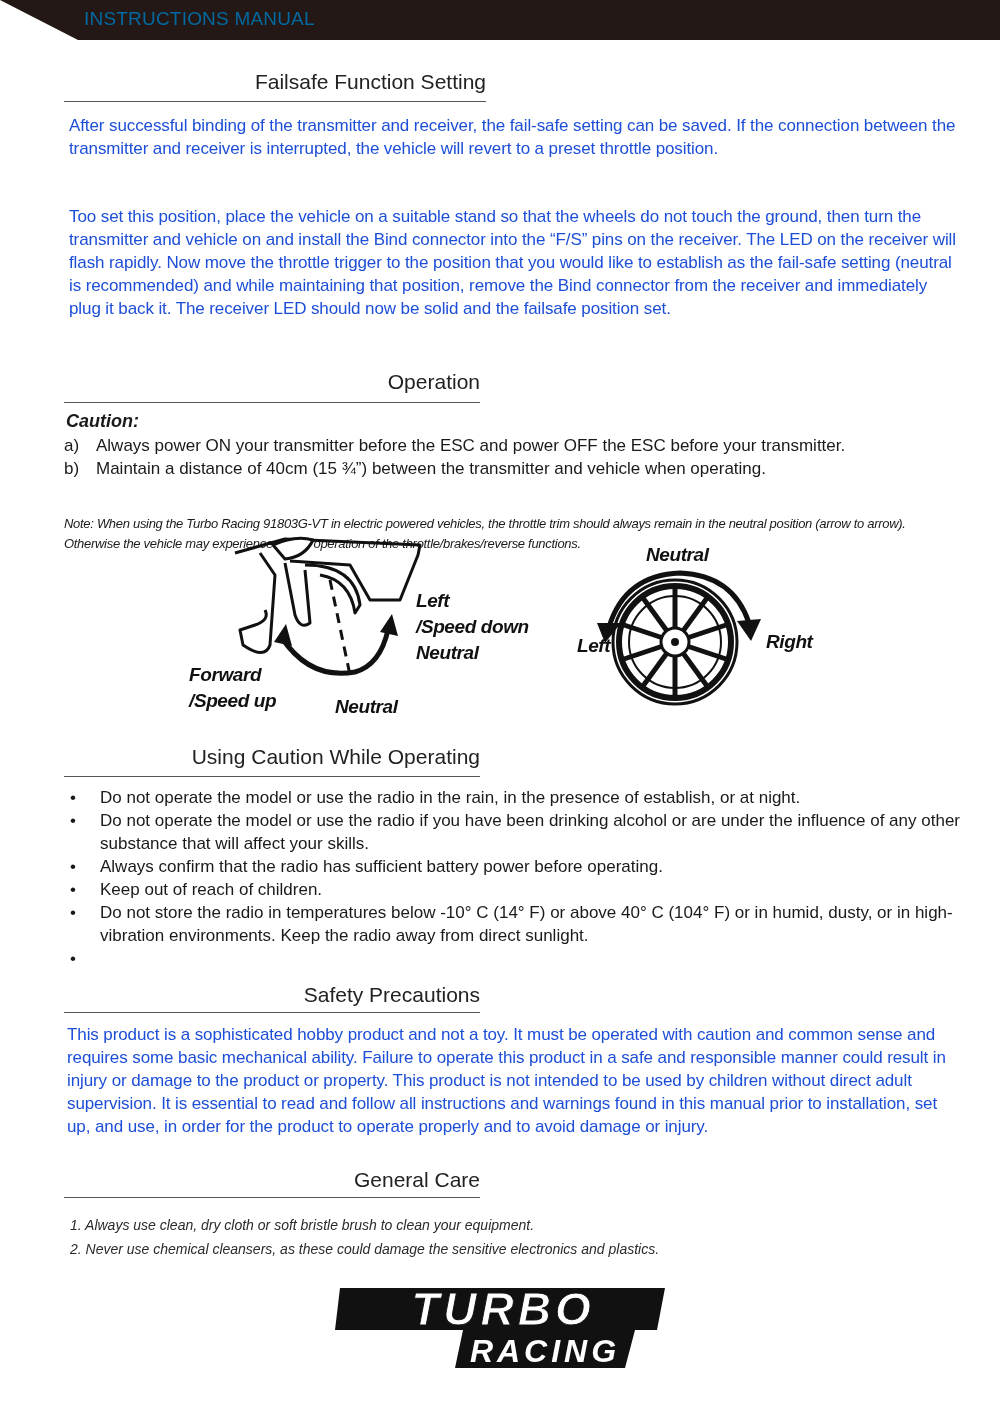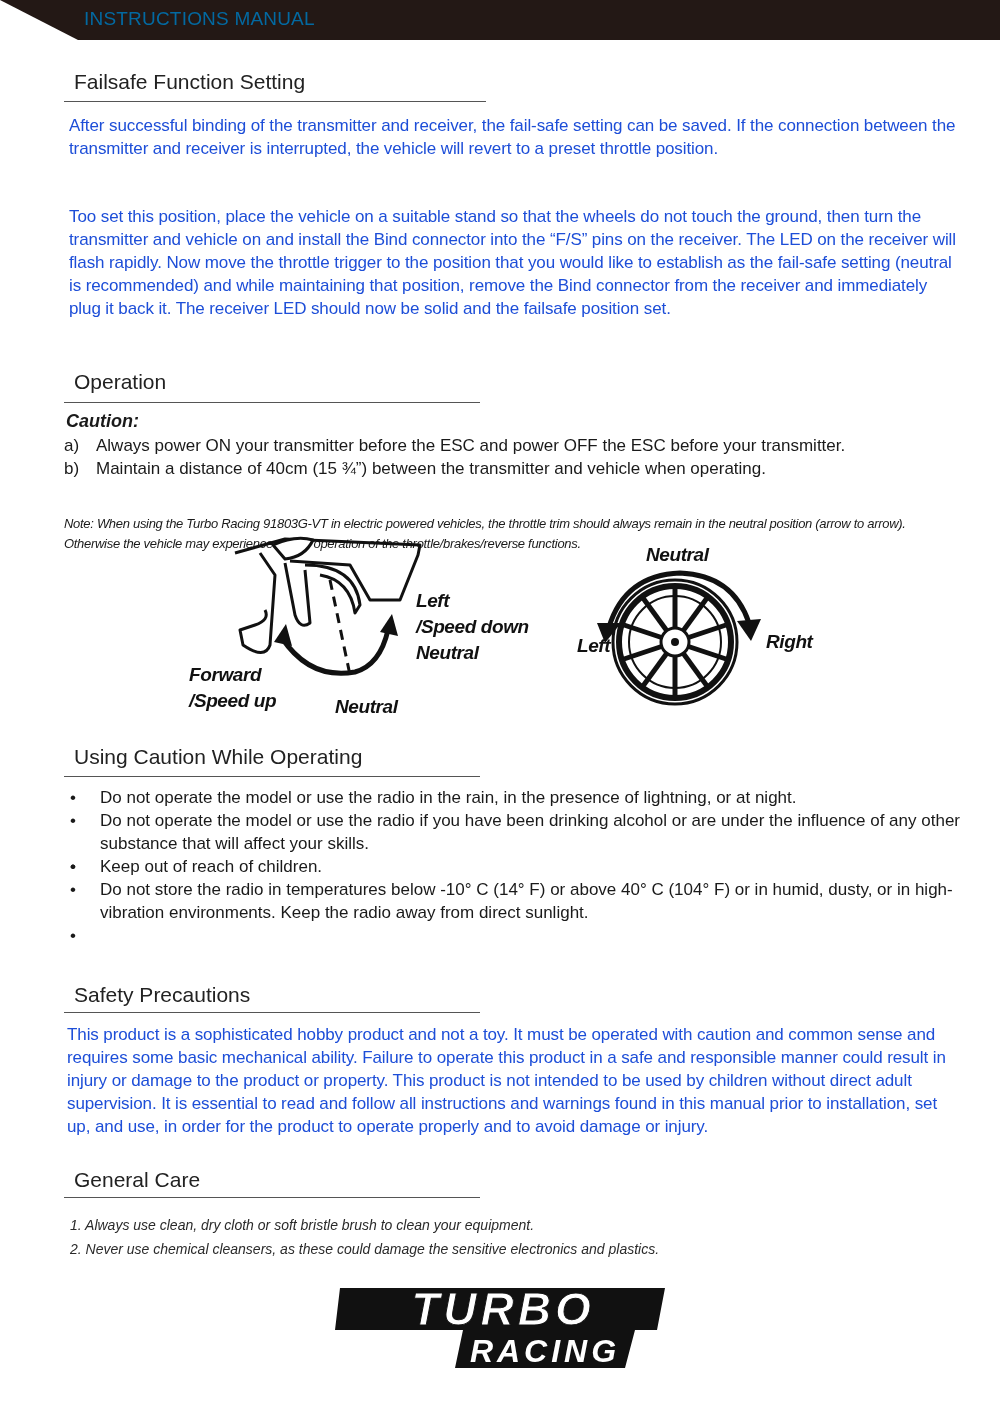--- a/index.html
+++ b/index.html
@@ -1,20 +1,20 @@
 <!DOCTYPE html>
 <html><head>
   <meta charset="utf-8">
   <style>
     html, body { margin: 0; padding: 0; background: #ffffff; }
     body { width: 1000px; height: 1420px; position: relative; overflow: hidden; font-family: "Liberation Sans", sans-serif; color: #1a1a1a; }
     .header-bar { position: absolute; left: 0; top: 0; width: 1000px; height: 40px; }
     .header-bar svg { position: absolute; left: 0; top: 0; }
     .header-title { position: absolute; left: 84px; top: 8px; color: #0369a1; font-size: 19px; font-family: "Liberation Sans", sans-serif; letter-spacing: 0.2px; }
-    .section-head { position: absolute; left: 64px; font-size: 21px; font-weight: normal; color: #222; margin: 0; padding-left: 10px; border-bottom: 1.5px solid #555; box-sizing: border-box; }
+    .section-head { position: absolute; left: 64px; font-size: 21px; font-weight: normal; color: #222; margin: 0; padding-left: 10px; border-bottom: 1.5px solid #555; box-sizing: border-box; text-align: right; }
     .para { position: absolute; left: 69px; width: 890px; font-size: 17px; line-height: 23px; margin: 0; color: #1d4ed8; letter-spacing: -0.1px; }
     .caution-title { position: absolute; left: 66px; top: 411px; font-size: 18px; font-weight: bold; font-style: italic; margin: 0; }
     .ol-list { position: absolute; left: 64px; width: 900px; margin: 0; padding: 0; list-style: none; font-size: 17px; line-height: 23px; }
     .ol-list li { position: relative; padding-left: 32px; }
     .ol-list .marker { position: absolute; left: 0; top: 0; }
     .note { position: absolute; left: 64px; top: 514px; width: 900px; font-size: 13px; line-height: 20px; font-style: italic; font-weight: normal; margin: 0; letter-spacing: -0.3px; }
     .bullets { position: absolute; left: 64px; top: 786px; width: 900px; margin: 0; padding: 0; list-style: none; font-size: 17px; line-height: 23px; }
     .bullets li { position: relative; padding-left: 36px; }
     .bullets .dot { position: absolute; left: 6px; top: 0; }
     .care-list { position: absolute; left: 70px; top: 1213px; margin: 0; padding: 0; list-style: none; font-size: 14px; line-height: 24px; color: #2a2a2a; font-style: italic; }
@@ -92,23 +92,23 @@
     <line x1="70" y1="65" x2="38" y2="21"></line>
   </g>
   <circle cx="70" cy="65" r="14" fill="#fff" stroke="#111" stroke-width="3"></circle>
   <circle cx="70" cy="65" r="4" fill="#111"></circle>
 </svg>
 <div class="diagram-label" style="left:577px; top:633px;">Left</div>
 <div class="diagram-label" style="left:750px; top:629px;margin-left:16px;">Right</div>
 
 <h2 class="section-head" style="top:745px; width:416px; height:32px;">Using Caution While Operating</h2>
 <ul class="bullets">
-  <li><span class="dot">•</span><span>Do not operate the model or use the radio in the rain, in the presence of lightning, or at night.</span></li>
+  <li><span class="dot">•</span><span>Do not operate the model or use the radio in the rain, in the presence of establish, or at night.</span></li>
   <li><span class="dot">•</span><span>Do not operate the model or use the radio if you have been drinking alcohol or are under the influence of any other substance that will affect your skills.</span></li>
-  <li><span class="dot">•</span></li>
+  <li><span class="dot">•</span><span>Always confirm that the radio has sufficient battery power before operating.</span></li>
   <li><span class="dot">•</span><span>Keep out of reach of children.</span></li>
   <li><span class="dot">•</span><span>Do not store the radio in temperatures below -10° C (14° F) or above 40° C (104°  F) or in humid, dusty, or in high-vibration environments. Keep the radio away from direct sunlight.</span></li>
   <li><span class="dot">•</span></li>
 </ul>
 
 <h2 class="section-head" style="top:983px; width:416px; height:30px;">Safety Precautions</h2>
 <p class="para" style="top:1023px; left:67px; width:880px;">This product is a sophisticated hobby product and not a toy. It must be operated with caution and common sense and requires some basic mechanical ability. Failure to operate this product in a safe and responsible manner could result in injury or damage to the product or property. This product is not intended to be used by children without direct adult supervision. It is essential to read and follow all instructions and warnings found in this manual prior to installation, set up, and use, in order for the product to operate properly and to avoid damage or injury.</p>
 
 <h2 class="section-head" style="top:1168px; width:416px; height:30px;">General Care</h2>
 <ul class="care-list">

